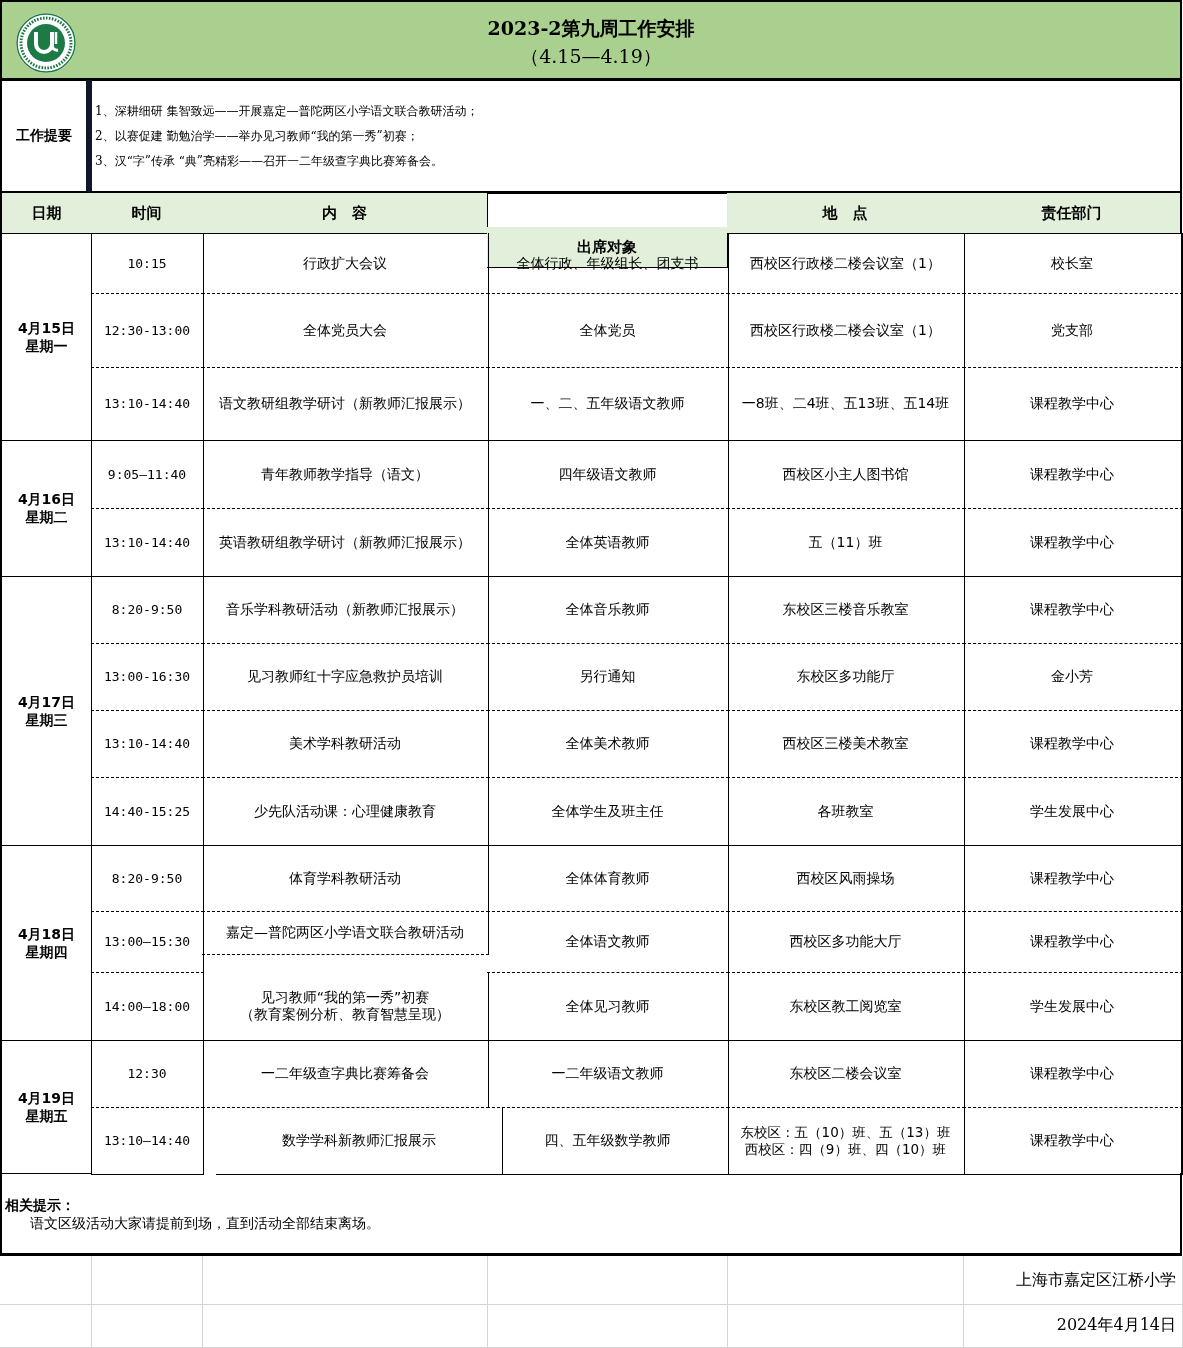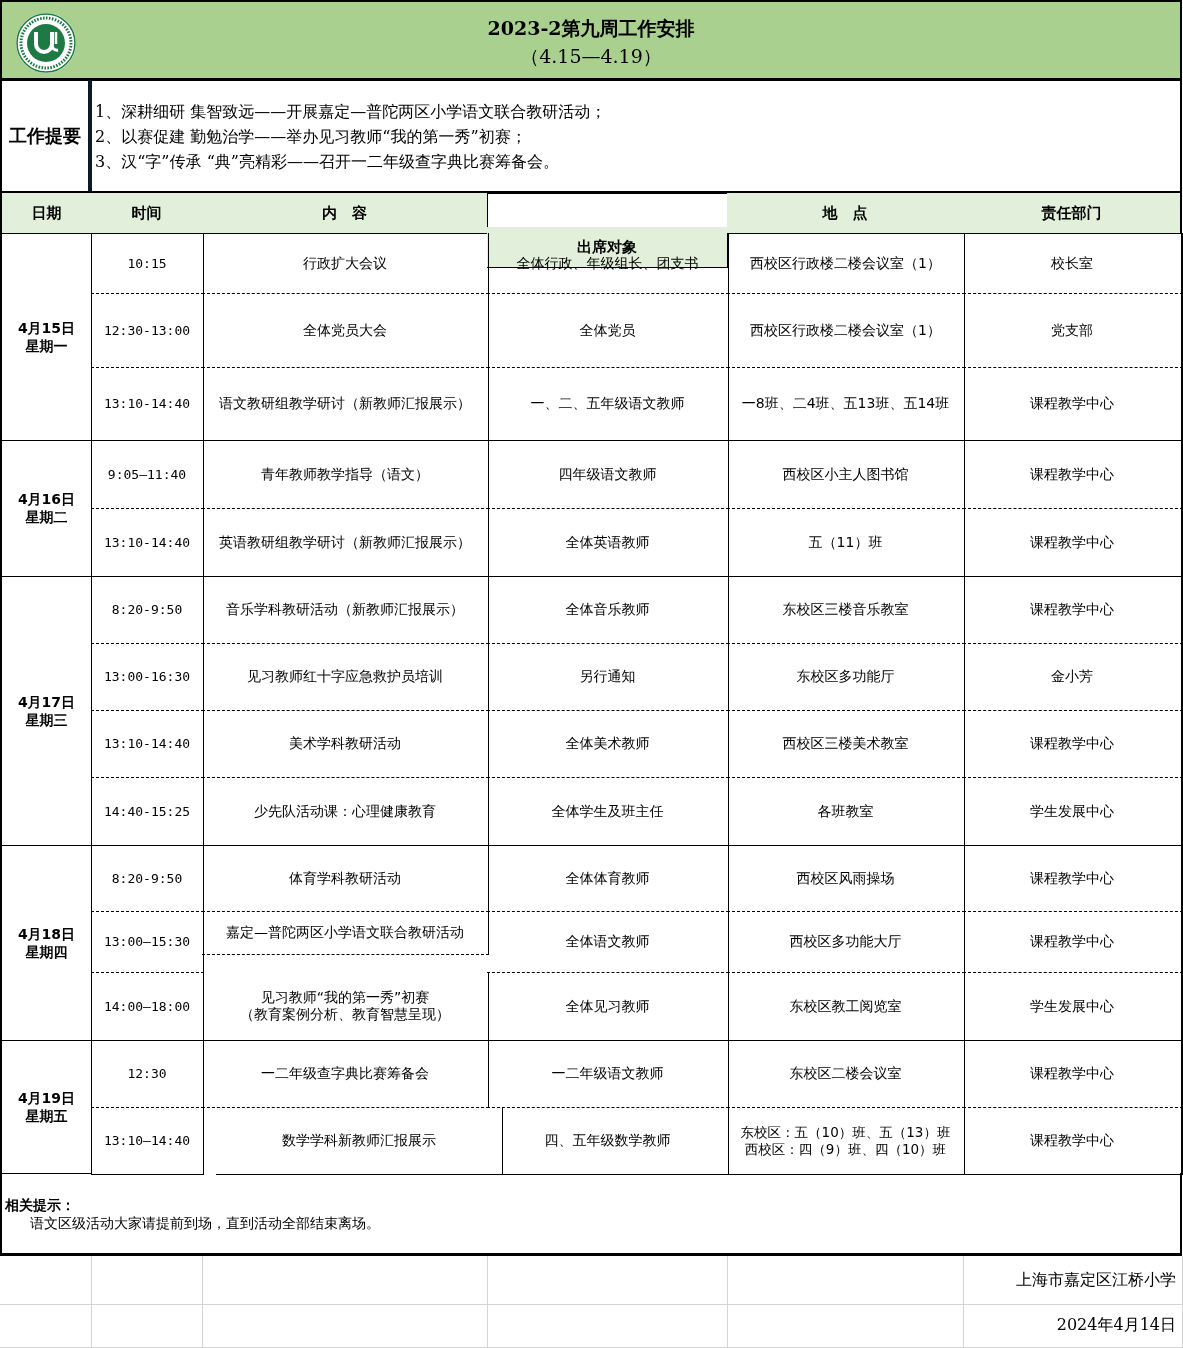--- a/index.html
+++ b/index.html
@@ -8,28 +8,28 @@
   .sheet { position: absolute; left: 0; top: 0; width: 1183px; height: 1348px; }
   .abs { position: absolute; box-sizing: border-box; }
   .title-band { left: 0; top: 0; width: 1182px; height: 81px; background: #a9d08e;
                 border: 2px solid #000; border-bottom-width: 3px; }
   .title-text { position: absolute; left: 0; right: 0; text-align: center;
                 font-family: "DejaVu Serif", "Liberation Serif", serif; font-size: 19px; }
   .title-line1 { top: 14px; font-weight: bold; }
   .title-line2 { top: 42px; }
   .logo { position: absolute; left: 13px; top: 10px; width: 62px; height: 62px; }
   .summary-label-cell { left: 0; top: 80px; width: 92px; height: 114px;
-                        border-left: 2px solid #000; border-right: 4px solid #0f172a;
+                        border-left: 2px solid #000; border-right: 6px solid #0f172a;
                         display: flex; align-items: center; justify-content: center;
-                        font-weight: bold; font-size: 18px; }
+                        font-weight: bold; font-size: 14px; }
   .summary-body { left: 90px; top: 80px; width: 1092px; height: 114px;
                   border-right: 2px solid #000; border-bottom: 3px solid #000; }
   .summary-label-cell { border-bottom: 3px solid #000; }
   .summary-lines { position: absolute; left: 5px; top: 19px;
-                   font-family: "DejaVu Serif", "Liberation Serif", serif; font-size: 16px; line-height: 25px; }
+                   font-family: "DejaVu Serif", "Liberation Serif", serif; font-size: 12px; line-height: 25px; }
   .header-cell { background: #e2efda; top: 193px; height: 41px;
                  border-right: 1px solid #000; border-bottom: 1px solid #000;
                  display: flex; align-items: center; justify-content: center;
                  font-weight: bold; font-size: 15px; }
   .cell { border-right: 1px solid #000; display: flex; align-items: center; justify-content: center;
           text-align: center; font-size: 14px; line-height: 17px; white-space: pre-line; }
   .cell.time { font-family: "DejaVu Sans Mono", "Liberation Mono", monospace; font-size: 13px; }
   .date-cell { border-left: 2px solid #000; border-right: 1px solid #000; border-bottom: 1px solid #000;
                display: flex; align-items: center; justify-content: center; text-align: center;
                font-weight: bold; font-size: 14px; line-height: 18px; white-space: pre-line; }

